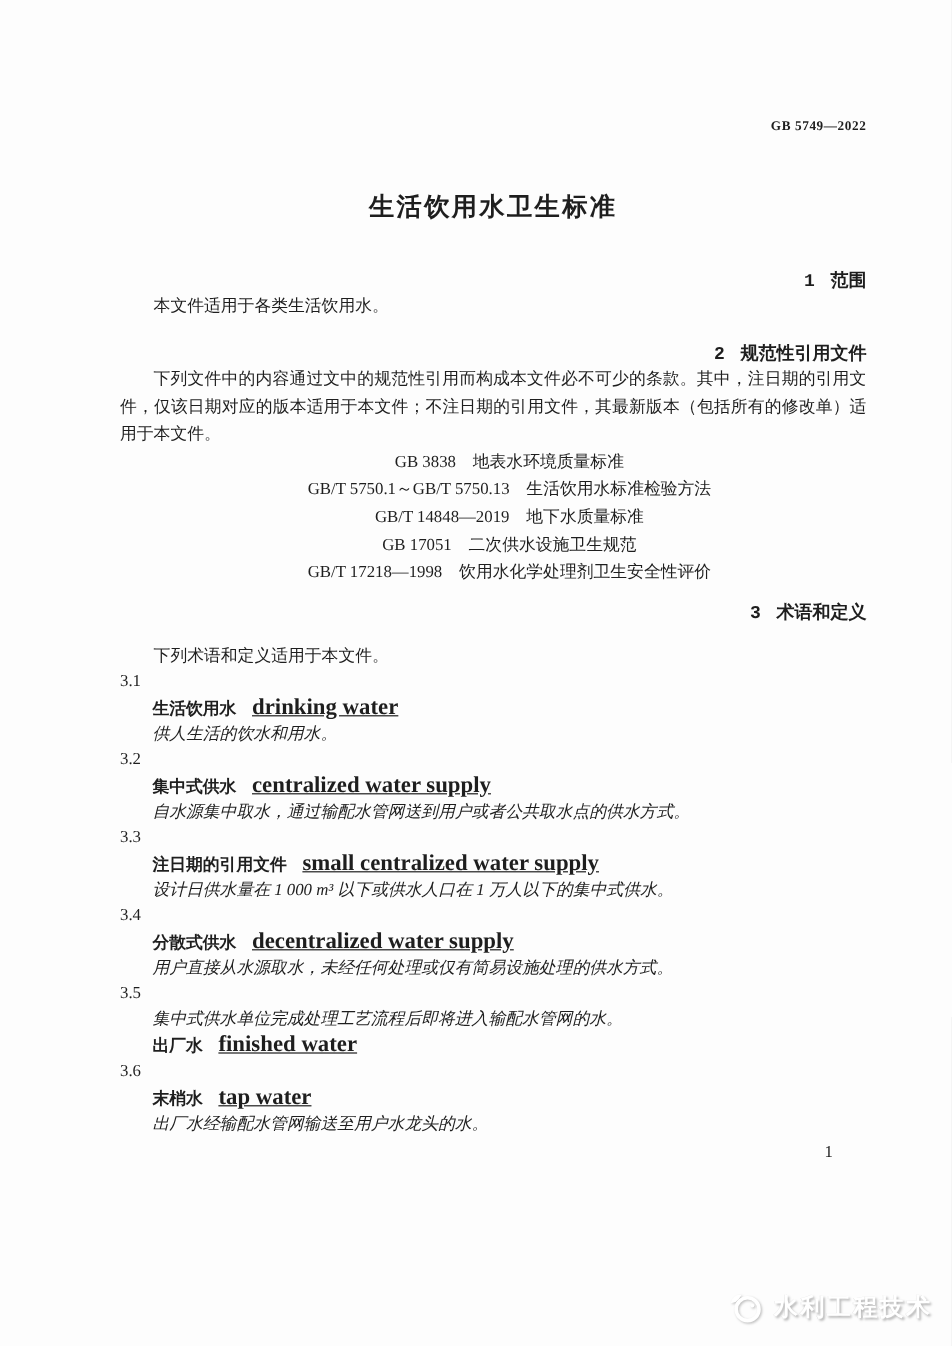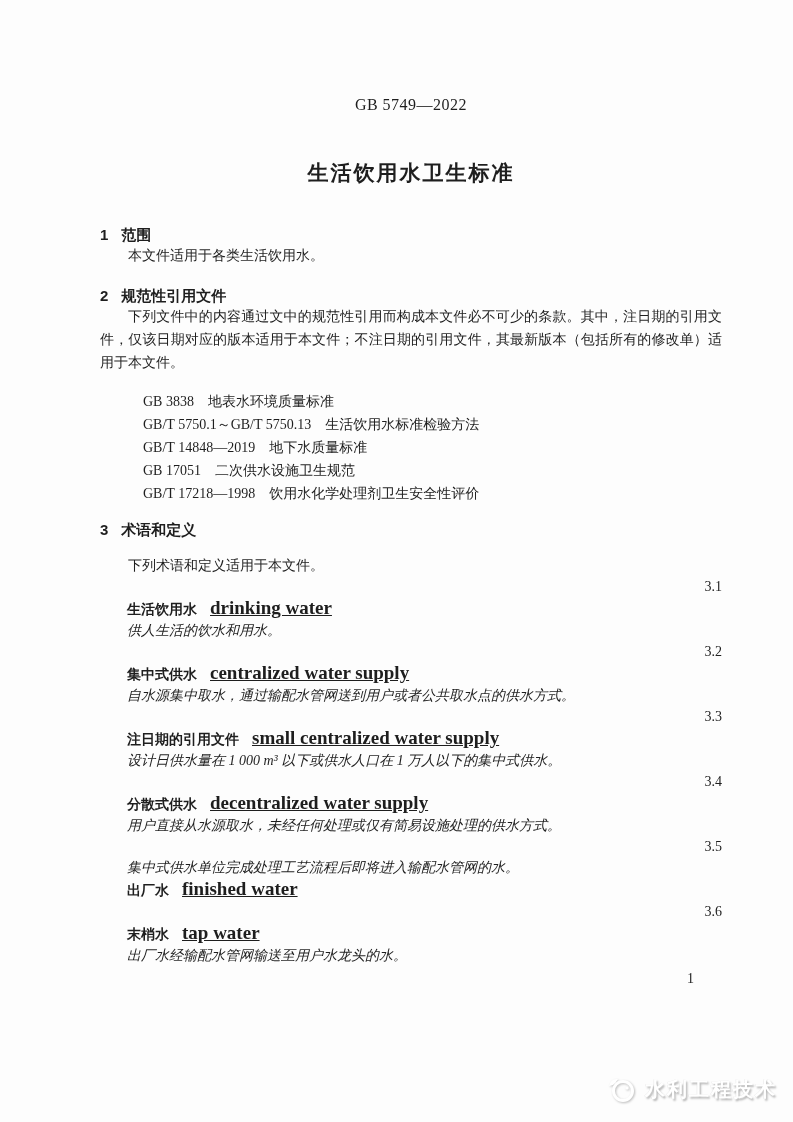--- a/index.html
+++ b/index.html
@@ -10,68 +10,69 @@
     margin:0 auto;
     background:#fdfdfd;
     color:#1e1e1e;
     font-family:"Liberation Serif","DejaVu Serif",serif;
     overflow:hidden;
   }
   .content { position:absolute; left:100px; right:71px; top:0; }
 
   .doc-number {
     margin-top:96px;
-    text-align:center;
-    font-weight:400;
-    font-size:16px;
+    text-align:right;
+    font-weight:700;
+    font-size:11px;
     line-height:18px;
     letter-spacing:0.5px;
   }
   .title {
     margin:46px 0 0 0;
     text-align:center;
     font-family:"Liberation Sans","DejaVu Sans",sans-serif;
     font-weight:700;
     font-size:21px;
     line-height:26px;
     letter-spacing:2px;
   }
   .sec-heading {
-    font-family:Liberation Sans, sans-serif;
+    font-family:Liberation Mono, monospace;
     font-weight:700;
     font-size:15px;
     line-height:18px;
+    text-align:right;
   }
   .sec-heading .num { margin-right:13px; }
   .mt-s1 { margin-top:40px; }
   .mt-s2 { margin-top:20px; }
   .mt-s3 { margin-top:14px; }
 
   p.body {
     margin:0;
     font-size:14px;
     line-height:23px;
     text-align:justify;
   }
   p.first { margin-top:18px; }
   .indent { text-indent:28px; }
   .mt16 { margin-top:16px; }
 
-  .ref-list { margin:16px; }
+  .ref-list { margin:0;text-align:center; }
   .ref-line {
     padding-left:27px;
     font-size:14px;
     line-height:23px;
     white-space:nowrap;
   }
   .ref-code { margin-right:14px; }
 
   .sec3-body { margin-top:16px; }
   .sec3-body .line { font-size:14px; line-height:21px; }
-  .term-number { font-size:14px; line-height:21px;text-align:right; }
+  .term-number { font-size:14px; line-height:21px; }
   .term-line { padding-left:27px; font-weight:700; }
   .term-zh { font-family:"Liberation Sans","DejaVu Sans",sans-serif; font-size:14px; }
   .term-en { font-family:"Liberation Serif","DejaVu Serif",serif; font-size:19px; margin-left:13px;text-decoration:underline; }
   .term-def { padding-left:27px; text-align:justify;font-style:italic; }
 
   .page-number {
     margin-top:2px;
     text-align:right;
     padding-right:28px;
     font-size:14px;

